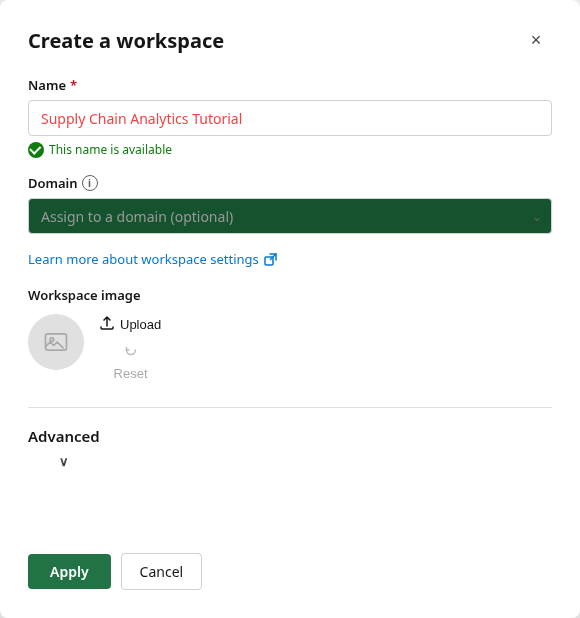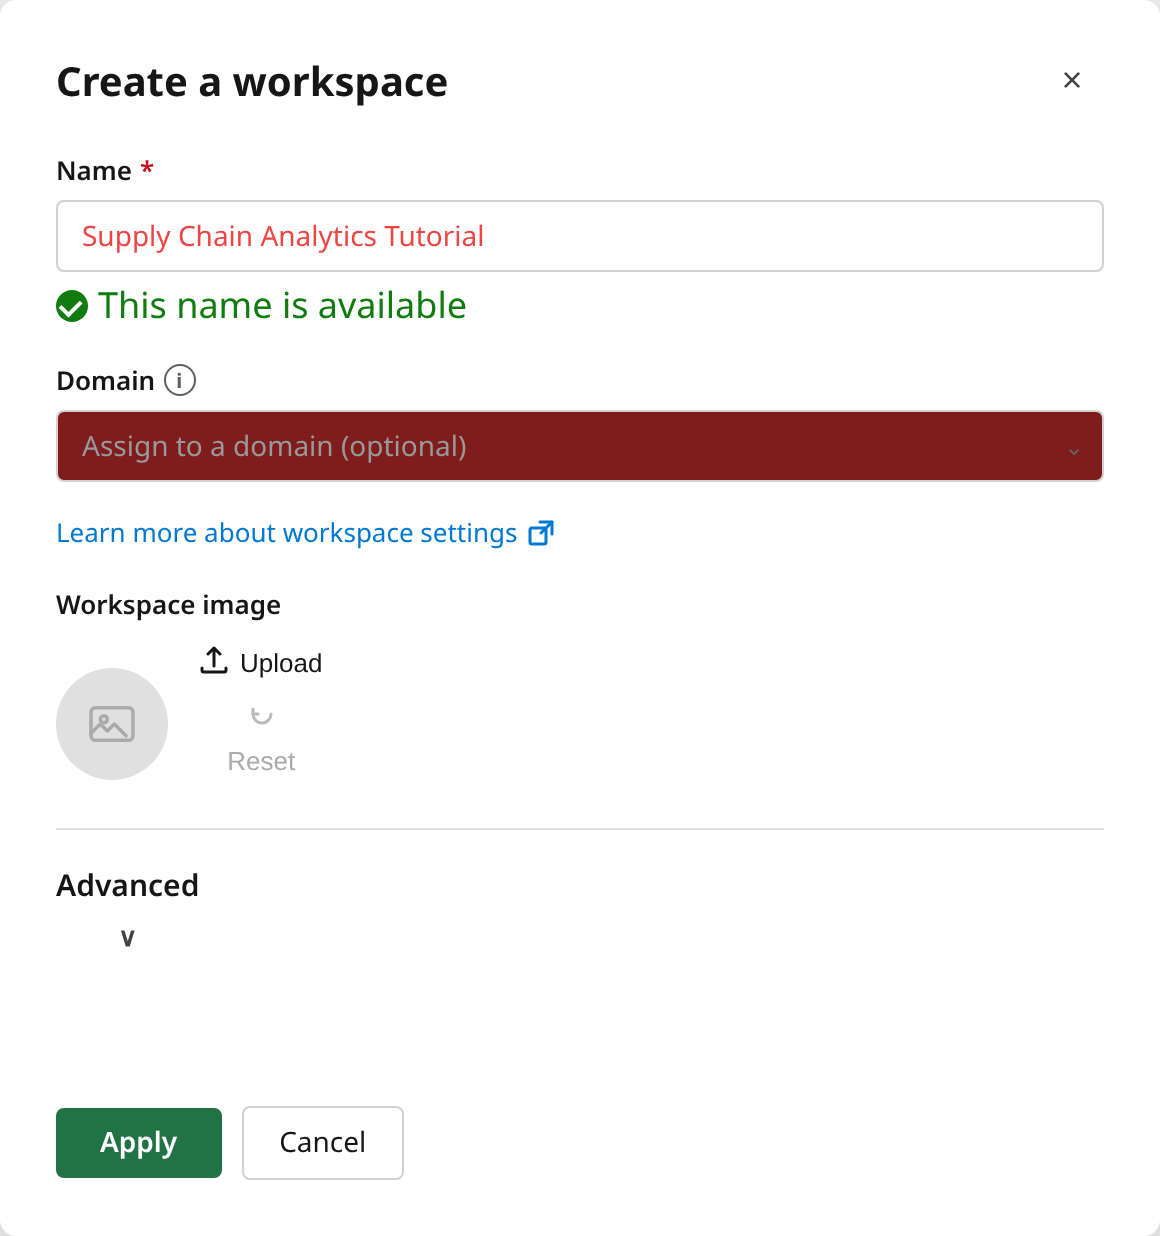--- a/index.html
+++ b/index.html
@@ -85,21 +85,21 @@
       color: #ef4444;
       outline: none;
       font-family: inherit;
     }
 
     .availability-msg {
       display: flex;
       align-items: center;
       gap: 5px;
       margin-top: 5px;
-      font-size: 18px;
+      font-size: 12px;
       color: #107c10;
     }
 
     .check-circle {
       width: 16px;
       height: 16px;
       border-radius: 50%;
       background: #107c10;
       display: inline-flex;
       align-items: center;
@@ -149,21 +149,21 @@
     }
 
     .select-wrapper select {
       width: 100%;
       height: 36px;
       border: 1px solid #d1d1d1;
       border-radius: 4px;
       padding: 0 36px 0 12px;
       font-size: 14px;
       color: #999;
-      background: #7f1d1d;
+      background: #14532d;
       appearance: none;
       cursor: pointer;
       outline: none;
       font-family: inherit;
     }
 
     .select-chevron {
       position: absolute;
       right: 10px;
       top: 50%;
@@ -196,21 +196,21 @@
 
     .workspace-image-label {
       font-size: 13px;
       font-weight: 600;
       color: #161616;
       margin-bottom: 10px;
     }
 
     .image-controls {
       display: flex;
-      align-items: flex-end;
+      align-items: flex-start;
       gap: 16px;
     }
 
     .image-placeholder {
       width: 56px;
       height: 56px;
       border-radius: 50%;
       background: #e0e0e0;
       display: flex;
       align-items: center;

